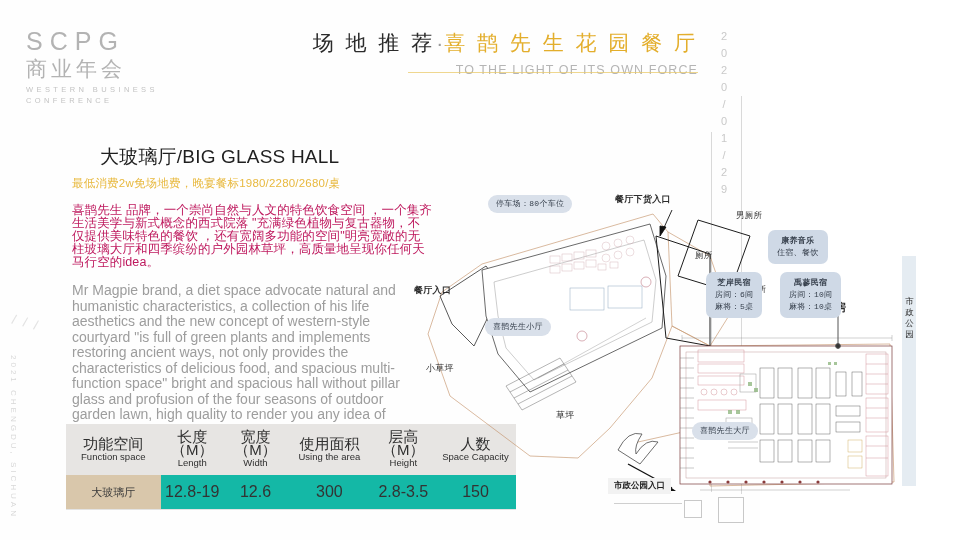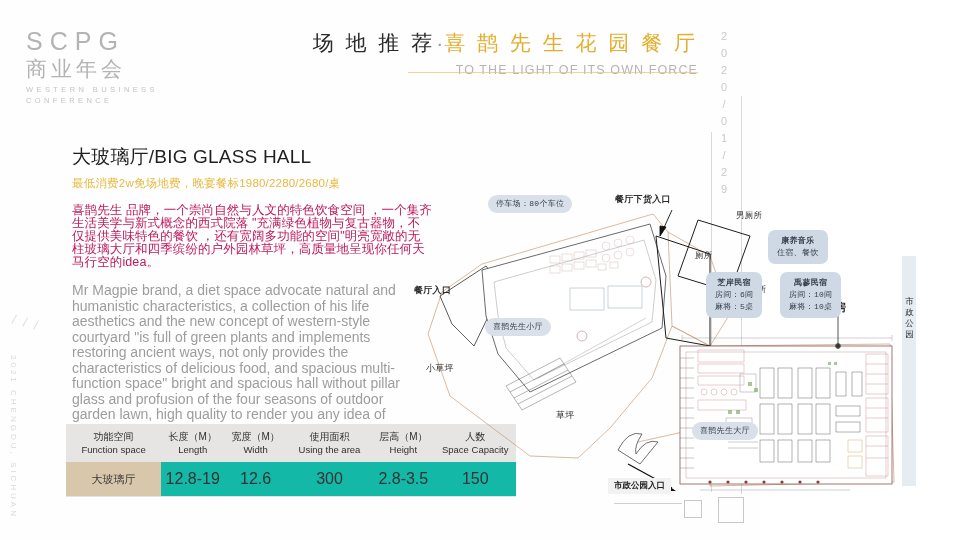--- a/index.html
+++ b/index.html
@@ -79,21 +79,21 @@
 
   
   .vrule-a { position: absolute; right: 48px; top: 132px; width: 1px; height: 360px; background: #d9d9d9; }
   .vrule-b { position: absolute; right: 18px; top: 96px; width: 1px; height: 398px; background: #d9d9d9; }
   .sq-small { position: absolute; right: 58px; top: 500px; width: 18px; height: 18px; border: 1px solid #c8c8c8; }
   .sq-big   { position: absolute; right: 16px; top: 497px; width: 26px; height: 26px; border: 1px solid #c8c8c8; }
   .hline-bot { position: absolute; right: 78px; top: 503px; width: 68px; height: 1px; background: #cfcfcf; }
 
   
   .content { position: absolute; left: 72px; top: 144px; width: 360px; }
-  .title-row { font-size: 19px; color: #1f1f1f; letter-spacing: .2px; }
+  .title-row { font-size: 19px; color: #1f1f1f; letter-spacing: .2px; margin-left: 28px; }
   .title-row .t-cn { font-weight: 400; }
   .title-row .t-en { font-weight: 400; }
   .subtitle {
     font-size: 11.5px; color: #e8b93f; margin-top: 6px; letter-spacing: .2px;
   }
   .para-cn {
     margin-top: 13px; font-size: 12.5px; color: #be185d;
     line-height: 13px; letter-spacing: .1px;
   }
   .para-en {
@@ -104,21 +104,21 @@
   
   .spec-table {
     position: absolute; left: 66px; top: 424px;
     width: 450px; border-collapse: collapse;
     font-size: 10px;
   }
   .spec-table thead td {
     background: #e7e5e3; color: #2f2f2f;
     text-align: center; padding: 6px 2px 6px; line-height: 13px;
   }
-  .spec-table thead .cn { font-size: 10px; display: block; }
+  .spec-table thead .cn { font-size: 15px; display: block; }
   .spec-table thead .en { font-size: 9.5px; display: block; }
   .spec-table tbody td {
     background: #14b8a6; text-align: center;
     padding: 8px 2px; font-size: 16px; color: #333;
     border-bottom: 1px solid #e3e3e3;
   }
   .spec-table tbody td.name {
     background: #d9c7ab; color: #3a3a3a; font-size: 11px;
   }
 

